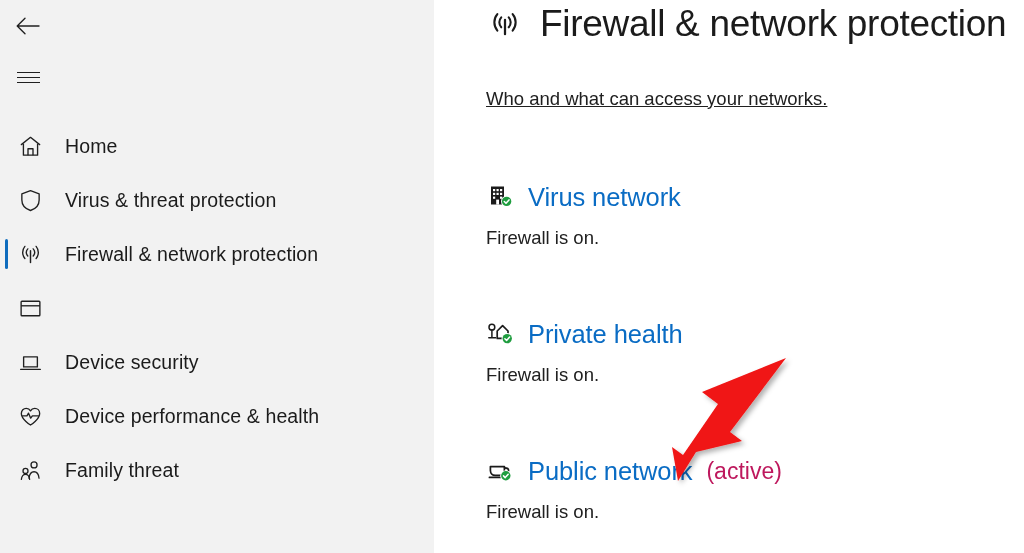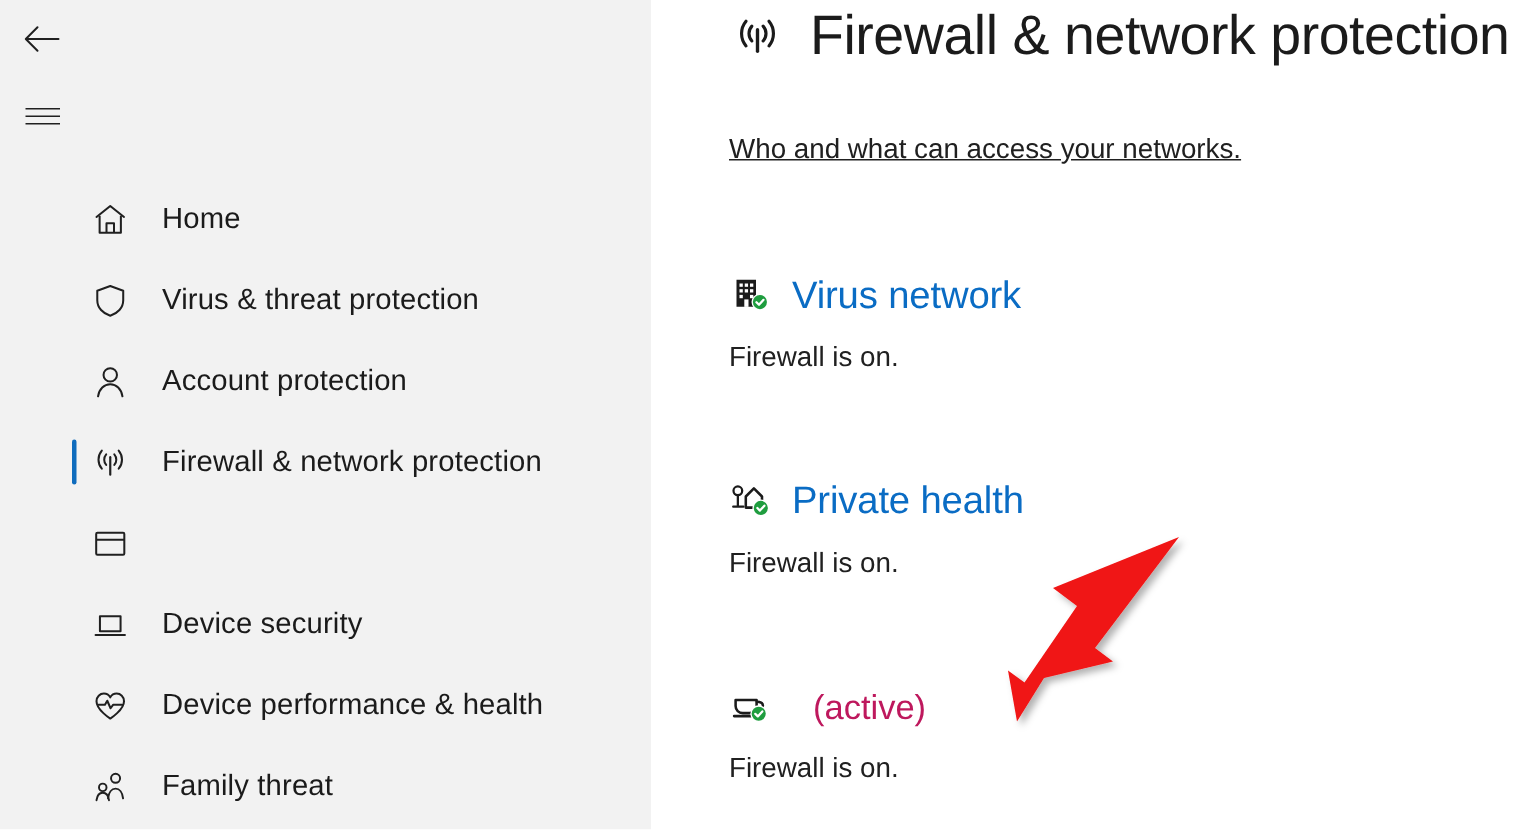--- a/index.html
+++ b/index.html
@@ -43,21 +43,20 @@
   }
   .hb-lines i:nth-child(1) { top: 0px; }
   .hb-lines i:nth-child(2) { top: 5px; }
   .hb-lines i:nth-child(3) { top: 10px; }
 
   #nav-list {
     position: absolute;
     left: 0;
     top: 119px;
     width: 434px;
-    padding-left: 43px;
   }
   .nav-item {
     position: relative;
     height: 54px;
     display: flex;
     align-items: center;
     cursor: pointer;
   }
   .nav-item .accent {
     position: absolute;
@@ -206,30 +205,20 @@
       <div class="nav-item">
         <span class="accent"></span>
         <span class="nav-icon">
           <svg width="25" height="25" viewBox="0 0 24 24">
             <path d="M12 2.6 L20.3 5.6 V11.6 C20.3 16.6 16.6 20.2 12 21.6 C7.4 20.2 3.7 16.6 3.7 11.6 V5.6 Z" fill="none" stroke="#202020" stroke-width="1.3" stroke-linejoin="round"></path>
           </svg>
         </span>
         <span class="nav-label">Virus &amp; threat protection</span>
       </div>
 
-      <div class="nav-item">
-        <span class="accent"></span>
-        <span class="nav-icon">
-          <svg width="25" height="25" viewBox="0 0 24 24">
-            <circle cx="12" cy="7.6" r="4.3" fill="none" stroke="#202020" stroke-width="1.3"></circle>
-            <path d="M4.2 21.3 C4.9 16.6 8.1 13.6 12 13.6 C15.9 13.6 19.1 16.6 19.8 21.3" fill="none" stroke="#202020" stroke-width="1.3" stroke-linecap="round"></path>
-          </svg>
-        </span>
-        <span class="nav-label">Account protection</span>
-      </div>
 
       <div class="nav-item selected">
         <span class="accent"></span>
         <span class="nav-icon">
           <svg width="25" height="25" viewBox="0 0 24 24">
             <path d="M12 8.4 V19.6" fill="none" stroke="#202020" stroke-width="1.4" stroke-linecap="round"></path>
             <path d="M9.4 6.6 A5.2 5.2 0 0 0 9.4 13.4" fill="none" stroke="#202020" stroke-width="1.3" stroke-linecap="round"></path>
             <path d="M14.6 6.6 A5.2 5.2 0 0 1 14.6 13.4" fill="none" stroke="#202020" stroke-width="1.3" stroke-linecap="round"></path>
             <path d="M6.6 4.2 A9 9 0 0 0 6.6 15.8" fill="none" stroke="#202020" stroke-width="1.3" stroke-linecap="round"></path>
             <path d="M17.4 4.2 A9 9 0 0 1 17.4 15.8" fill="none" stroke="#202020" stroke-width="1.3" stroke-linecap="round"></path>
@@ -355,20 +344,21 @@
           <span class="net-icon">
             <svg width="28" height="28" viewBox="0 0 28 28">
               <path d="M3.4 9.6 H17.4 V13.6 C17.4 16.4 15.3 18.4 12.6 18.4 H8.2 C5.5 18.4 3.4 16.4 3.4 13.6 Z" fill="none" stroke="#1b1b1b" stroke-width="1.7" stroke-linejoin="round"></path>
               <path d="M17.6 10.8 C20.4 10.8 21.6 12 21.6 13.4 C21.6 14.8 20.4 16 17.6 16" fill="none" stroke="#1b1b1b" stroke-width="1.7" stroke-linecap="round"></path>
               <path d="M2.4 20.4 H18.4" fill="none" stroke="#1b1b1b" stroke-width="1.7" stroke-linecap="round"></path>
               <circle cx="18.8" cy="18.8" r="5.6" fill="#ffffff"></circle>
               <circle cx="18.8" cy="18.8" r="4.7" fill="#1f9d3f"></circle>
               <path d="M16.5 18.9 L18.2 20.6 L21.2 17.3" fill="none" stroke="#ffffff" stroke-width="1.5" stroke-linecap="round" stroke-linejoin="round"></path>
             </svg>
           </span>
+          <span class="net-link">Public network</span>
           <span class="net-active">(active)</span>
         </div>
         <div class="net-status">Firewall is on.</div>
       </div>
 
     </div>
   </div>
 
   <svg id="arrow-annotation" viewBox="0 0 1024 553">
     <defs>

